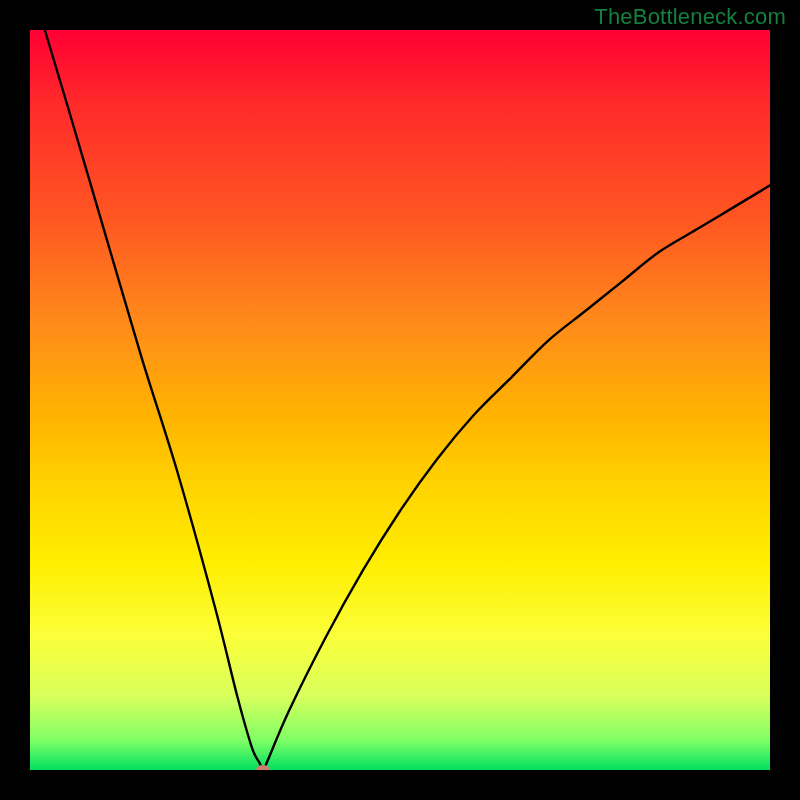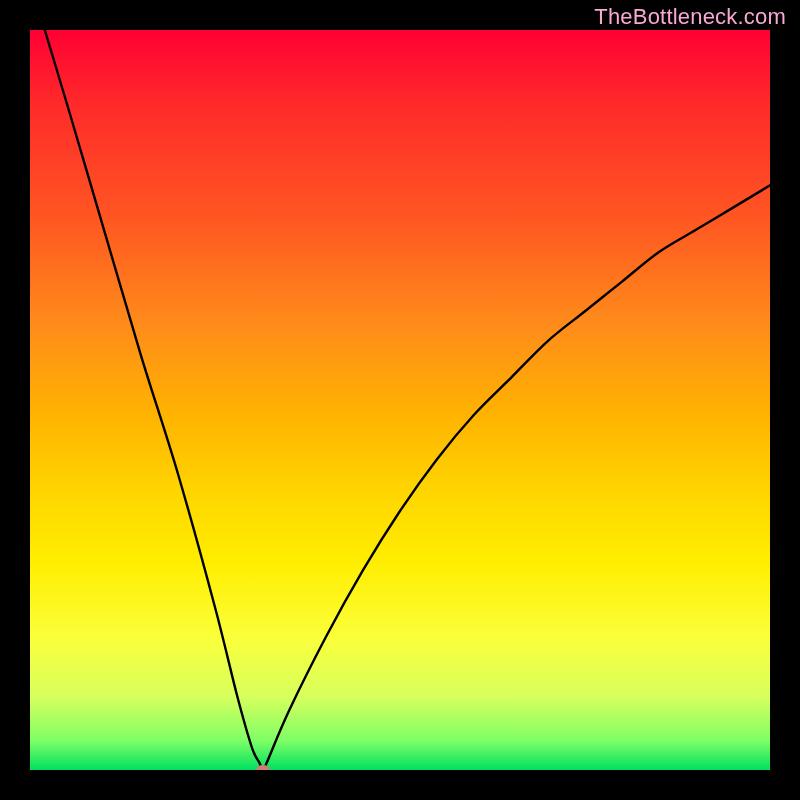--- a/index.html
+++ b/index.html
@@ -42,21 +42,21 @@
       #fbff3a 82%,
       #d8ff5c 90%,
       #7fff66 96%,
       #00e060 100%
     );
   }
   .watermark {
     position: absolute;
     top: 4px;
     right: 14px;
-    color: #f9a8d4;
+    color: #15803d;
     font-size: 22px;
     letter-spacing: 0.2px;
     user-select: none;
   }
   svg.curve {
     position: absolute;
     inset: 0;
   }
   .marker {
     position: absolute;

